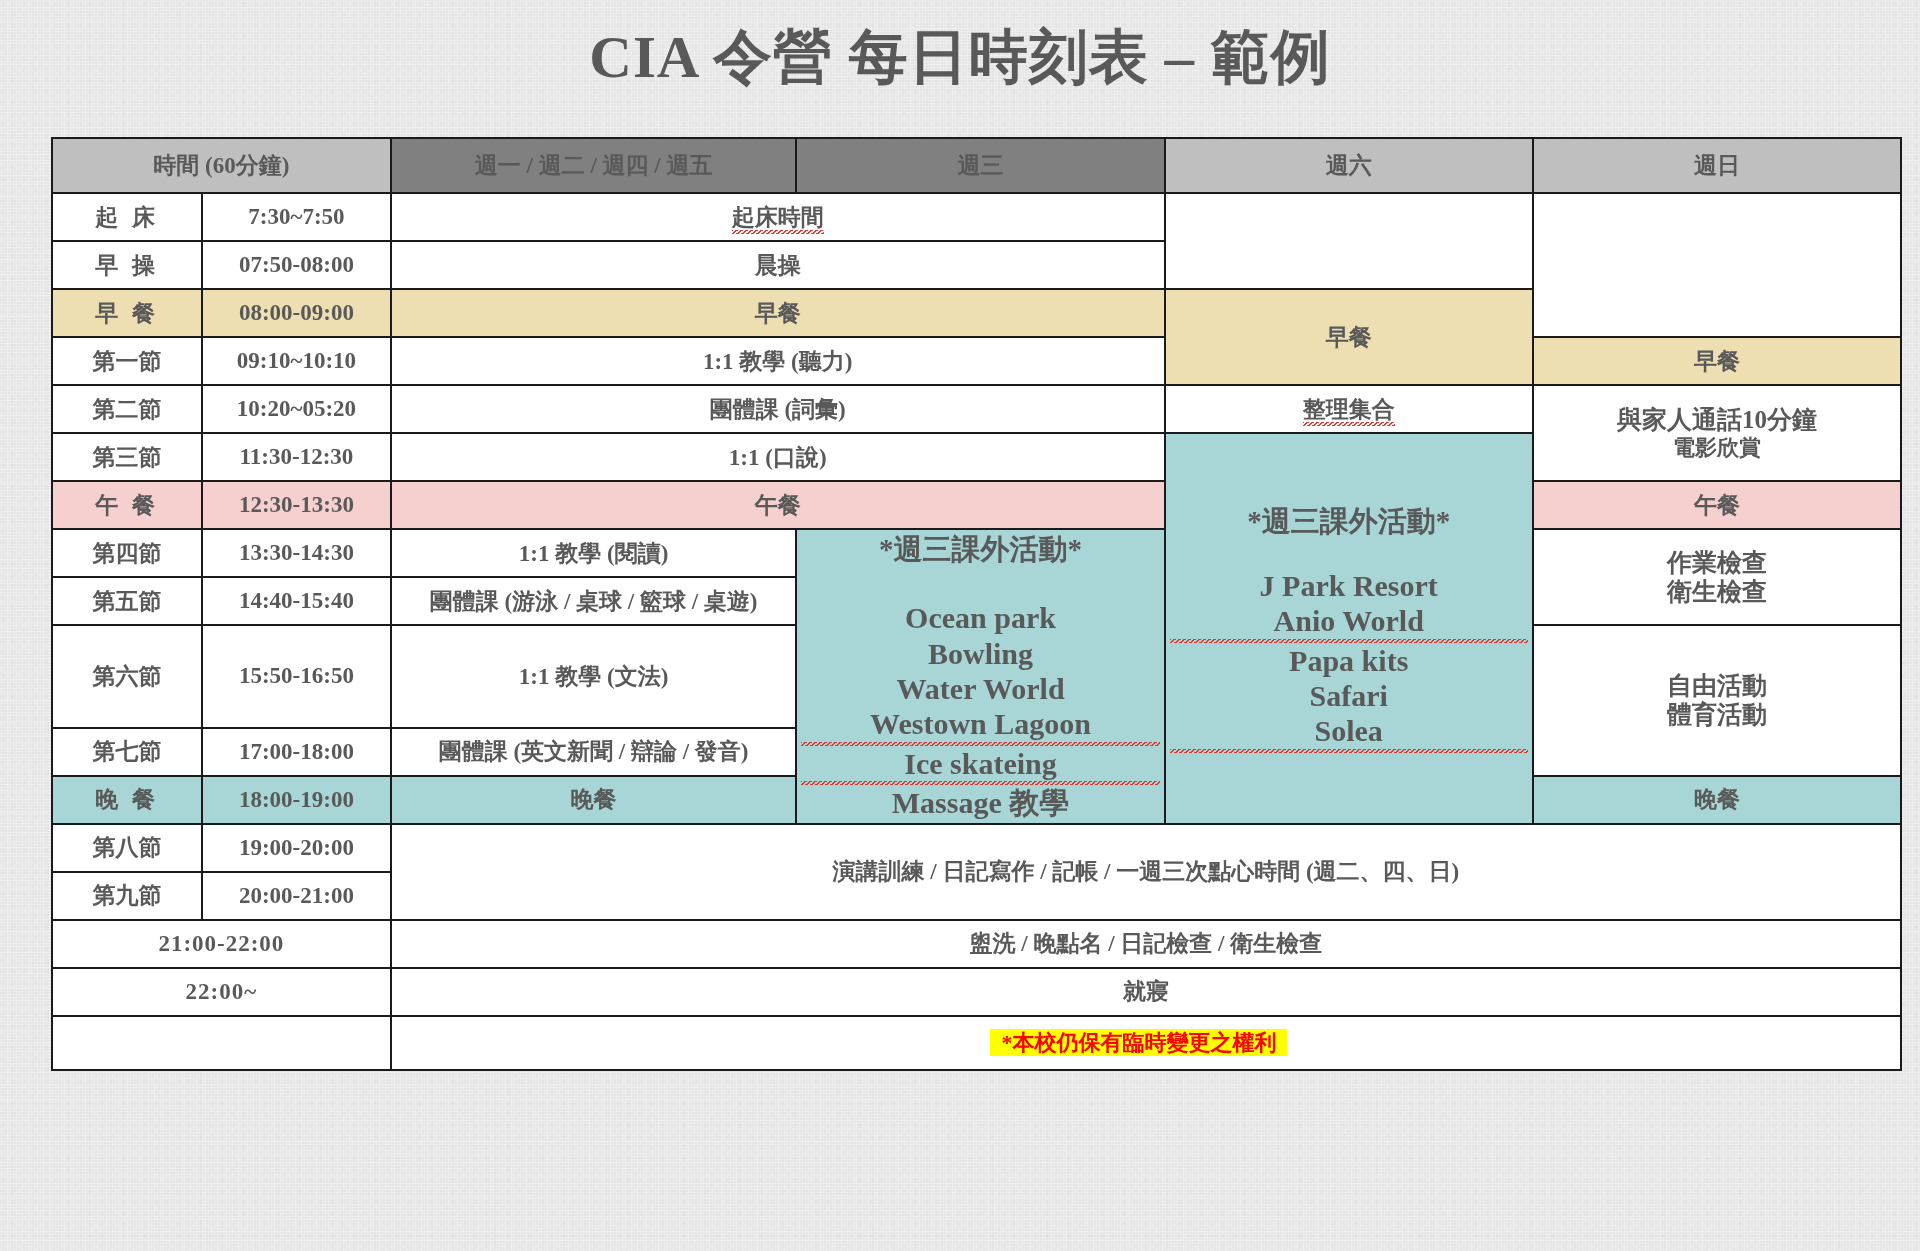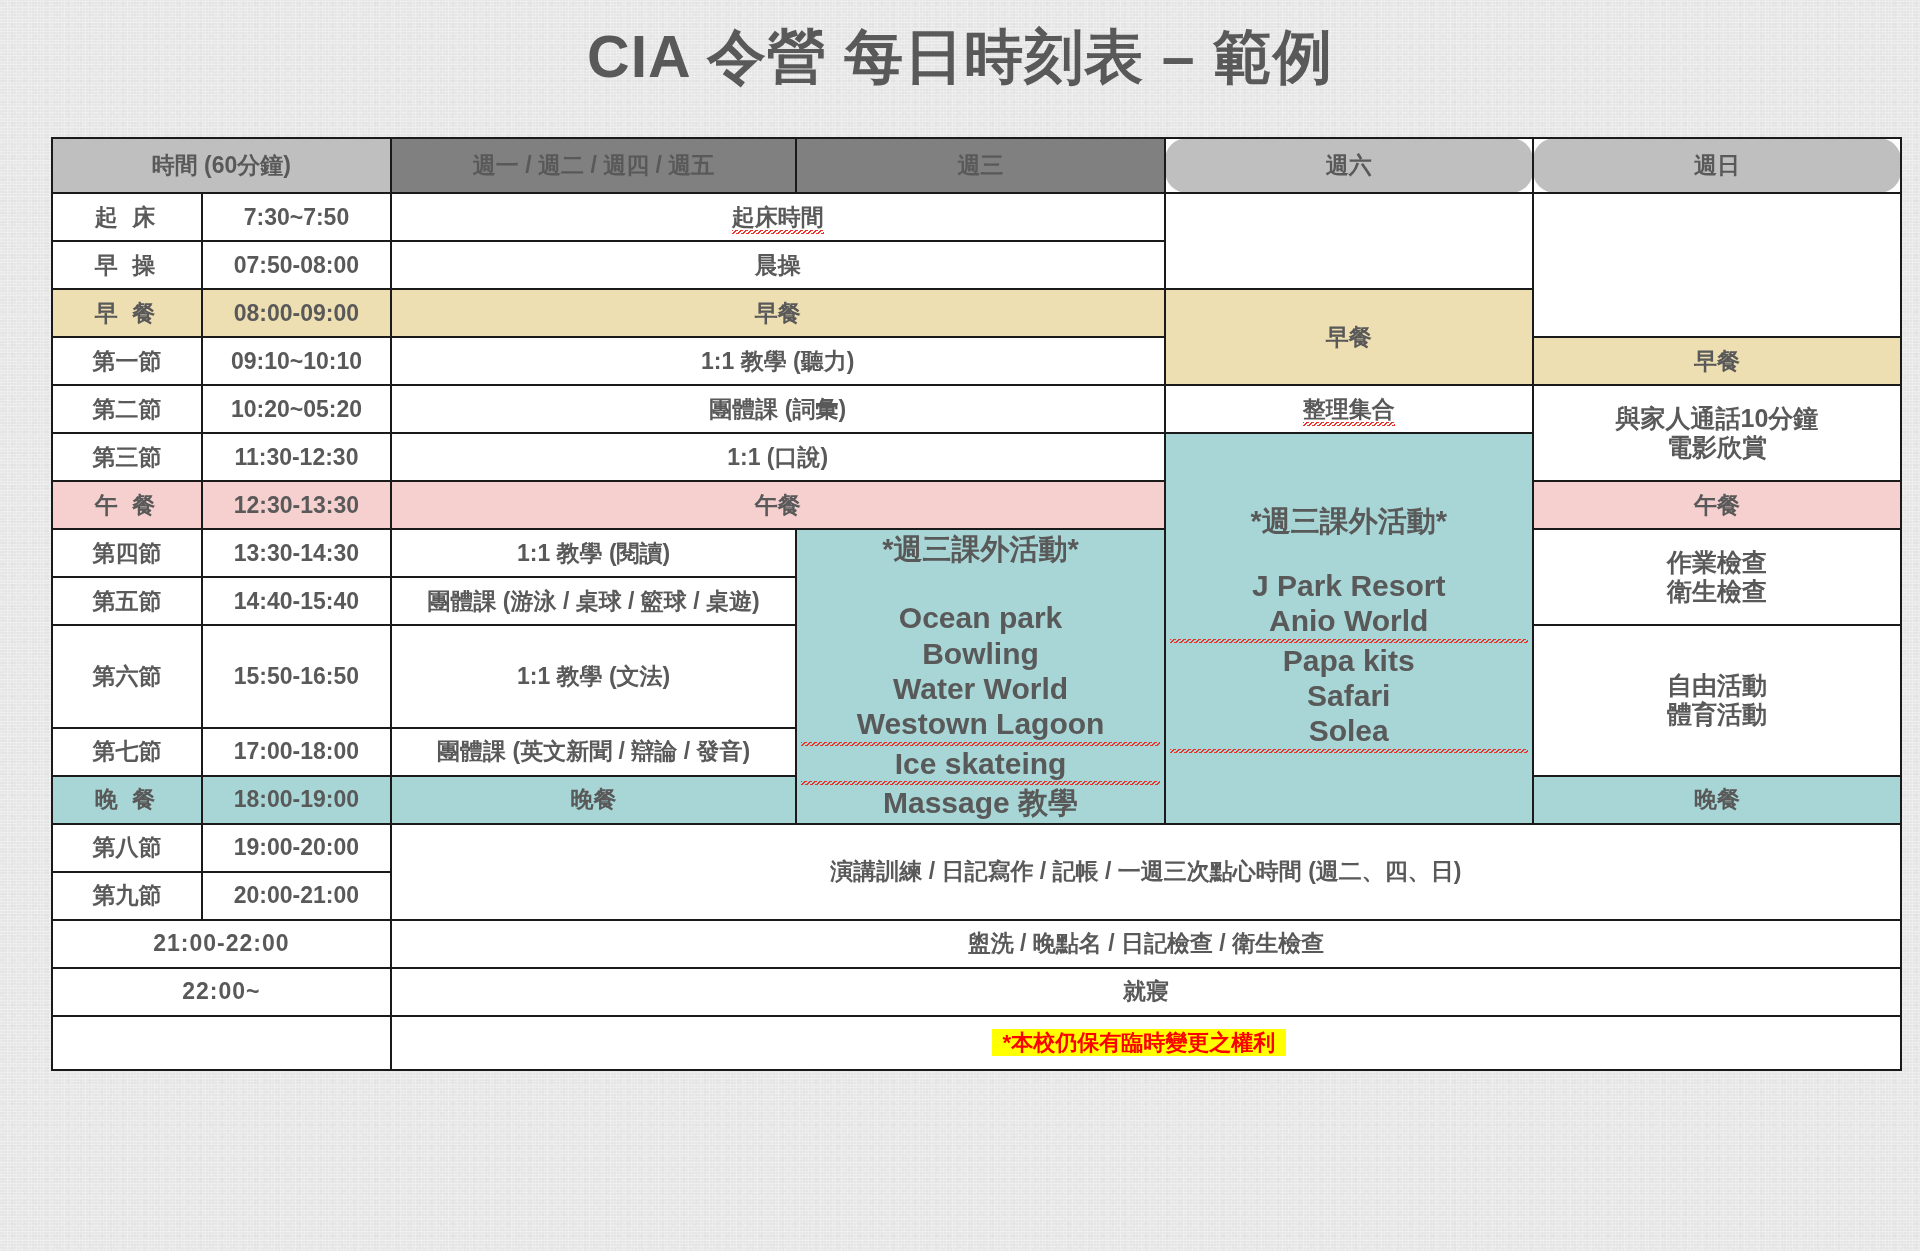--- a/index.html
+++ b/index.html
@@ -16,20 +16,21 @@
       repeating-linear-gradient(90deg, rgba(0,0,0,0.02) 0 1px, rgba(255,255,255,0.025) 1px 2px),
       radial-gradient(circle at 20% 30%, rgba(0,0,0,0.015) 0 2px, transparent 3px),
       radial-gradient(circle at 70% 60%, rgba(0,0,0,0.012) 0 2px, transparent 3px);
     background-size: 3px 3px, 3px 3px, 11px 11px, 7px 7px;
   }
 
   #page {
     position: relative;
     width: 1920px;
     height: 1251px;
+    font-family: Liberation Serif, serif;
   }
 
   .page-title {
     text-align: center;
     font-size: 59px;
     font-weight: bold;
     color: #595959;
     letter-spacing: 1px;
     padding-top: 18px;
     height: 112px;
@@ -72,21 +73,20 @@
   }
   th.hdr-dark {
     background: #808080 !important;
     color: #ffffff;
     font-size: 28px;
   }
   th.hdr-light {
     background: #bfbfbf !important;
     color: #ffffff;
     font-size: 28px;
-    border-radius: 22px;
   }
 
   
   .c-period { width: 148px; }
   .c-time   { width: 186px; }
   .c-wk     { width: 400px; }
   .c-wed    { width: 363px; }
   .c-sat    { width: 363px; }
   .c-sun    { width: 363px; }
 
@@ -192,21 +192,21 @@
       <td class="bg-yellow">早餐</td>
     </tr>
 
     <tr class="row-h">
       <td class="period nospace">第二節</td>
       <td class="time">10:20~05:20</td>
       <td colspan="2">團體課 (詞彙)</td>
       <td><span class="sq">整理集合</span></td>
       <td rowspan="2" class="multiline">
         <span class="blk-line" style="font-size:25px">與家人通話10分鐘</span>
-        <span class="blk-line" style="font-size:25px">電影欣賞</span>
+        <span class="blk-line" style="font-size:22px">電影欣賞</span>
       </td>
     </tr>
 
     <tr class="row-h">
       <td class="period nospace">第三節</td>
       <td class="time">11:30-12:30</td>
       <td colspan="2">1:1 (口說)</td>
 
       <td rowspan="7" class="bg-teal sat-block">
         <span class="blk-line hd" style="font-size:29px">*週三課外活動*</span>

